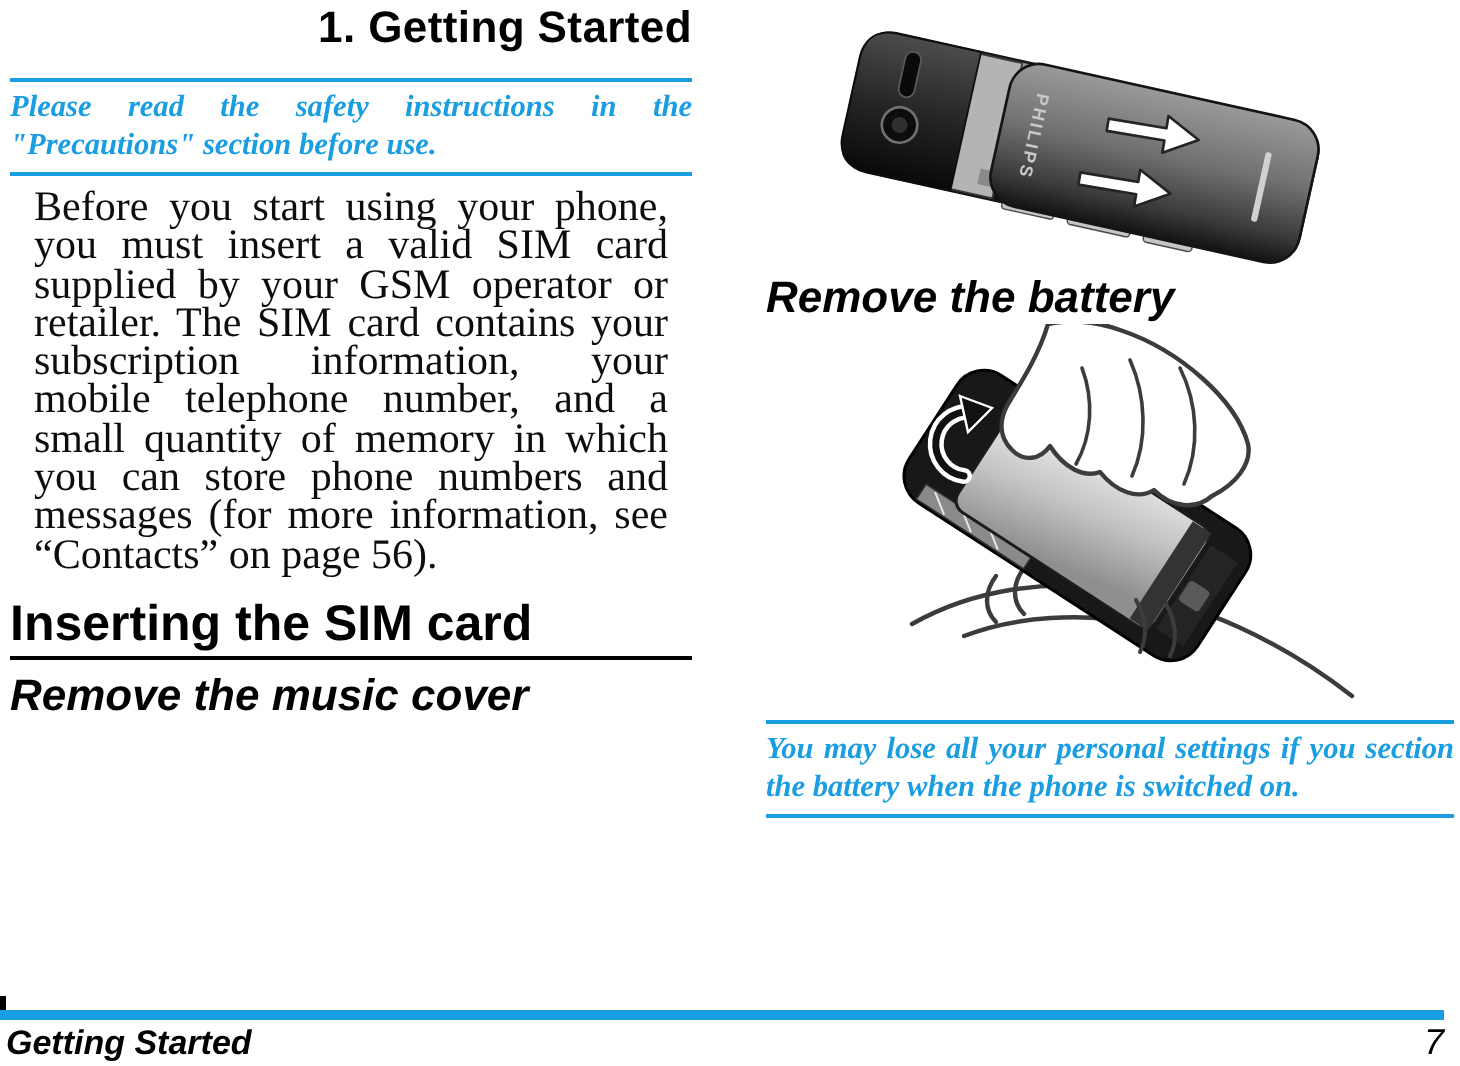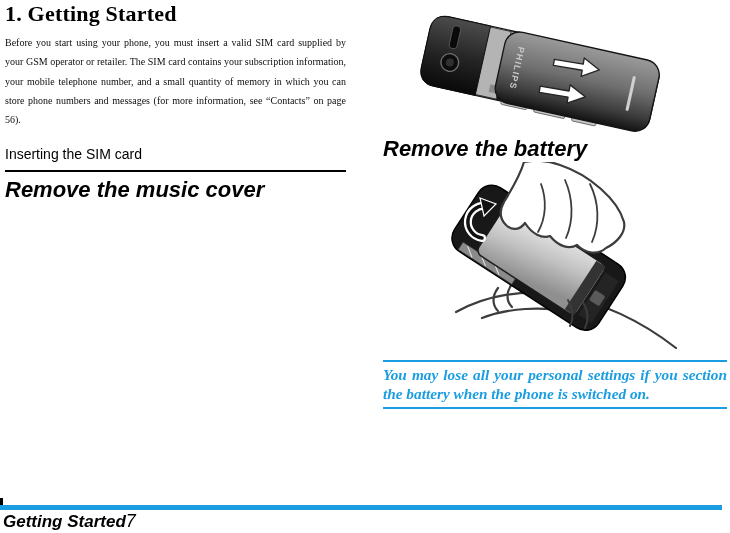--- a/index.html
+++ b/index.html
@@ -5,70 +5,71 @@
   html,body { margin:0; padding:0; background:#ffffff; }
   .page {
     position:relative; width:730px; height:533px; background:#ffffff;
     overflow:hidden; font-family:"Liberation Serif", serif; color:#0d0d0d;
   }
   .col { position:absolute; top:0; }
   .col-left  { left:5px;  width:341px; }
   .col-right { left:383px; width:344px; }
 
   h1.page-title {
-    font-family:Liberation Serif, serif; font-weight:bold;
-    font-size:22px; line-height:26px; text-align:left;
+    font-family:Liberation Sans, sans-serif; font-weight:bold;
+    font-size:22px; line-height:26px; text-align:right;
     margin:1px 0 0 0; letter-spacing:0.2px; color:#000;
   }
   .note {
     border-top:2px solid #1b9de2; border-bottom:2px solid #1b9de2;
     color:#1b9de2; font-style:italic; font-weight:bold;
     font-size:15.3px; line-height:19px; text-align:justify;
     padding:3px 0 4px 0;
   }
   .note-top { margin-top:12px; }
   p.body {
-    font-size:10px; line-height:19.3px; text-align:justify; margin:0;font-family:Liberation Serif, serif;
+    font-size:21px; line-height:19.3px; text-align:justify; margin:12px;font-family:Liberation Serif, serif;
   }
   p.after-note { margin-top:6px; }
   h2.section {
-    font-family:"Liberation Sans", sans-serif; font-weight:normal;
-    font-size:14px; line-height:20px; color:#000;
+    font-family:"Liberation Sans", sans-serif; font-weight:bold;
+    font-size:25px; line-height:20px; color:#000;
     margin:15px 0 0 0; padding-bottom:6px; border-bottom:2.5px solid #000;
   }
   h3.sub {
     font-family:"Liberation Sans", sans-serif; font-weight:bold; font-style:italic;
     font-size:22px; line-height:18px; color:#000; margin:9px 0 2px 0;
   }
   .fig { position:relative; }
   .fig-phone { height:133px; margin-top:3px; }
   .fig-phone svg { position:absolute; left:28px; top:0; }
   .fig-hand { height:192px; margin-top:4px; }
   .fig-hand svg { position:absolute; left:55px; top:0; }
   .col-right h3.sub { margin-top:4px; }
   .note-bottom { margin-top:6px; }
 
   .footer-tick { position:absolute; left:0; top:498px; width:3px; height:8px; background:#000; }
   .footer-bar  { position:absolute; left:0; top:505px; width:722px; height:4.5px; background:#1b9de2; }
   .footer-row  {
     position:absolute; left:3px; top:511px; width:719px;
-    display:flex; align-items:baseline;
+    display:flex; justify-content:space-between; align-items:baseline;
     font-family:"Liberation Sans", sans-serif; font-style:italic; color:#000;
   }
   .footer-section { font-size:17px; font-weight:bold; }
   .footer-page    { font-size:18px; font-weight:normal; }
 </style>
 </head>
 <body>
 
 <div class="page">
 
   <div class="col col-left">
     <h1 class="page-title">1. Getting Started</h1>
 
+    <div class="note note-top">Please read the safety instructions in the "Precautions" section before use.</div>
 
     <p class="body after-note">Before you start using your phone, you must insert a valid SIM card supplied by your GSM operator or retailer. The SIM card contains your subscription information, your mobile telephone number, and a small quantity of memory in which you can store phone numbers and messages (for more information, see “Contacts” on page 56).</p>
 
     <h2 class="section">Inserting the SIM card</h2>
     <h3 class="sub">Remove the music cover</h3>
   </div>
 
   <div class="col col-right">
 
     <div class="fig fig-phone">

